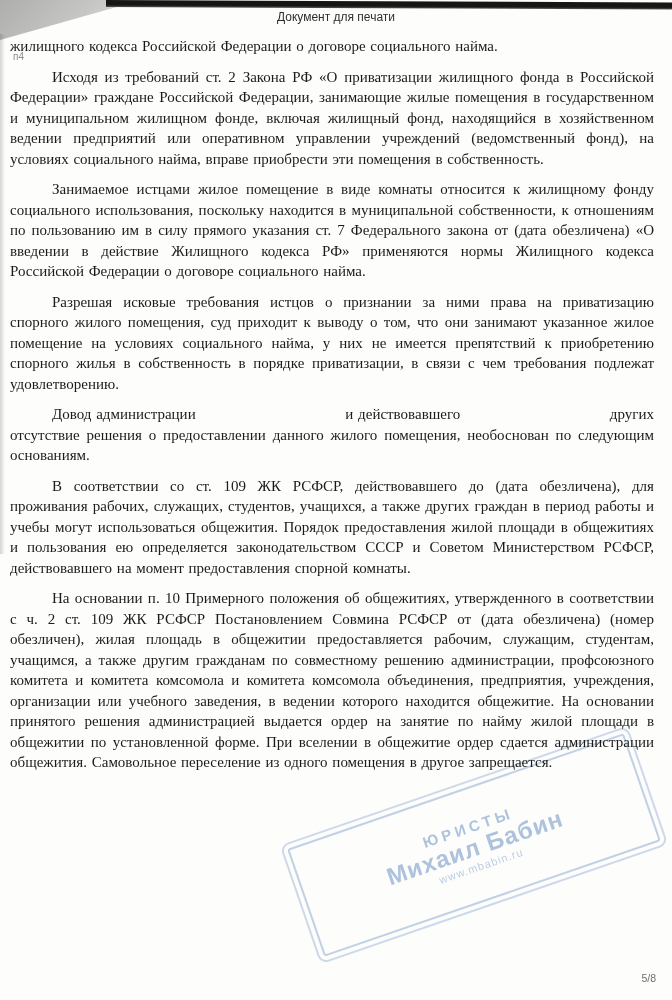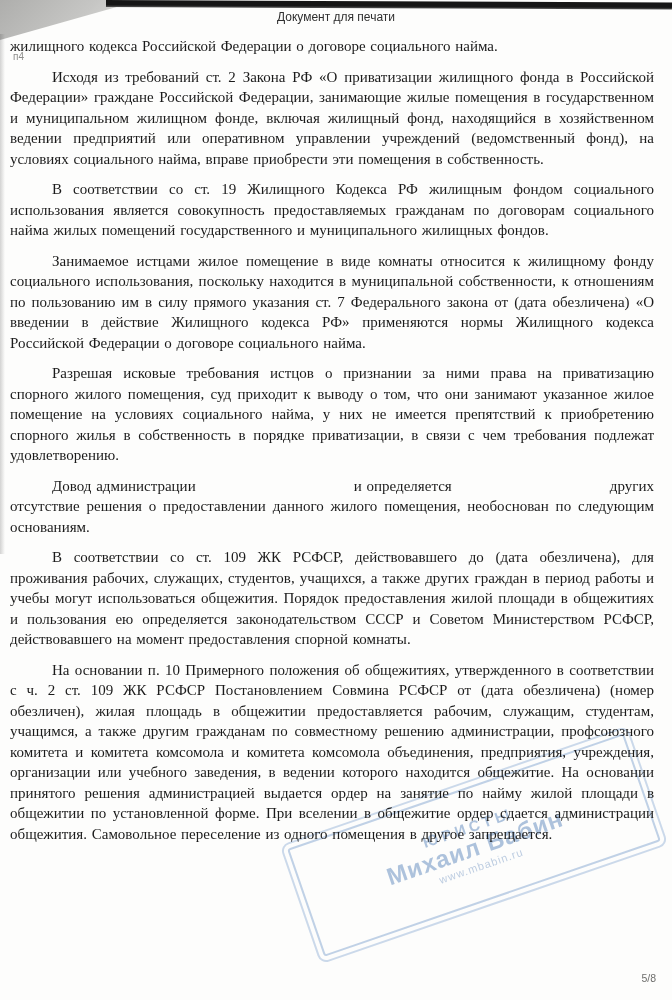--- a/index.html
+++ b/index.html
@@ -85,27 +85,26 @@
 
 <div class="watermark">
   <div class="wm-line1">ЮРИСТЫ</div>
   <div class="wm-line2">Михаил Бабин</div>
   <div class="wm-line3">www.mbabin.ru</div>
 </div>
 
 <div class="doc-body">
   <p class="no-indent">жилищного кодекса Российской Федерации о договоре социального найма.</p>
   <p>Исходя из требований ст. 2 Закона РФ «О приватизации жилищного фонда в Российской Федерации» граждане Российской Федерации, занимающие жилые помещения в государственном и муниципальном жилищном фонде, включая жилищный фонд, находящийся в хозяйственном ведении предприятий или оперативном управлении учреждений (ведомственный фонд), на условиях социального найма, вправе приобрести эти помещения в собственность.</p>
-  <p>В соответствии со ст. 19 Жилищного Кодекса РФ жилищным фондом социального использования является совокупность предоставляемых гражданам по договорам социального найма жилых помещений государственного и муниципального жилищных фондов.</p>
   <p>Занимаемое истцами жилое помещение в виде комнаты относится к жилищному фонду социального использования, поскольку находится в муниципальной собственности, к отношениям по пользованию им в силу прямого указания ст. 7 Федерального закона от (дата обезличена) «О введении в действие Жилищного кодекса РФ» применяются нормы Жилищного кодекса Российской Федерации о договоре социального найма.</p>
   <p>Разрешая исковые требования истцов о признании за ними права на приватизацию спорного жилого помещения, суд приходит к выводу о том, что они занимают указанное жилое помещение на условиях социального найма, у них не имеется препятствий к приобретению спорного жилья в собственность в порядке приватизации, в связи с чем требования подлежат удовлетворению.</p>
   <p class="anon">
     <span class="l1">
       <span>Довод администрации</span>
-      <span>и определяется</span>
+      <span>и действовавшего</span>
       <span>других</span>
     </span>
     <span class="l3">отсутствие решения о предоставлении данного жилого помещения, необоснован по следующим основаниям.</span>
   </p>
   <p>В соответствии со ст. 109 ЖК РСФСР, действовавшего до (дата обезличена), для проживания рабочих, служащих, студентов, учащихся, а также других граждан в период работы и учебы могут использоваться общежития. Порядок предоставления жилой площади в общежитиях и пользования ею определяется законодательством СССР и Советом Министерством РСФСР, действовавшего на момент предоставления спорной комнаты.</p>
   <p>На основании п. 10 Примерного положения об общежитиях, утвержденного в соответствии с ч. 2 ст. 109 ЖК РСФСР Постановлением Совмина РСФСР от (дата обезличена) (номер обезличен), жилая площадь в общежитии предоставляется рабочим, служащим, студентам, учащимся, а также другим гражданам по совместному решению администрации, профсоюзного комитета и комитета комсомола и комитета комсомола объединения, предприятия, учреждения, организации или учебного заведения, в ведении которого находится общежитие. На основании принятого решения администрацией выдается ордер на занятие по найму жилой площади в общежитии по установленной форме. При вселении в общежитие ордер сдается администрации общежития. Самовольное переселение из одного помещения в другое запрещается.</p>
 </div>
 
 <div class="page-number">5/8</div>
 

